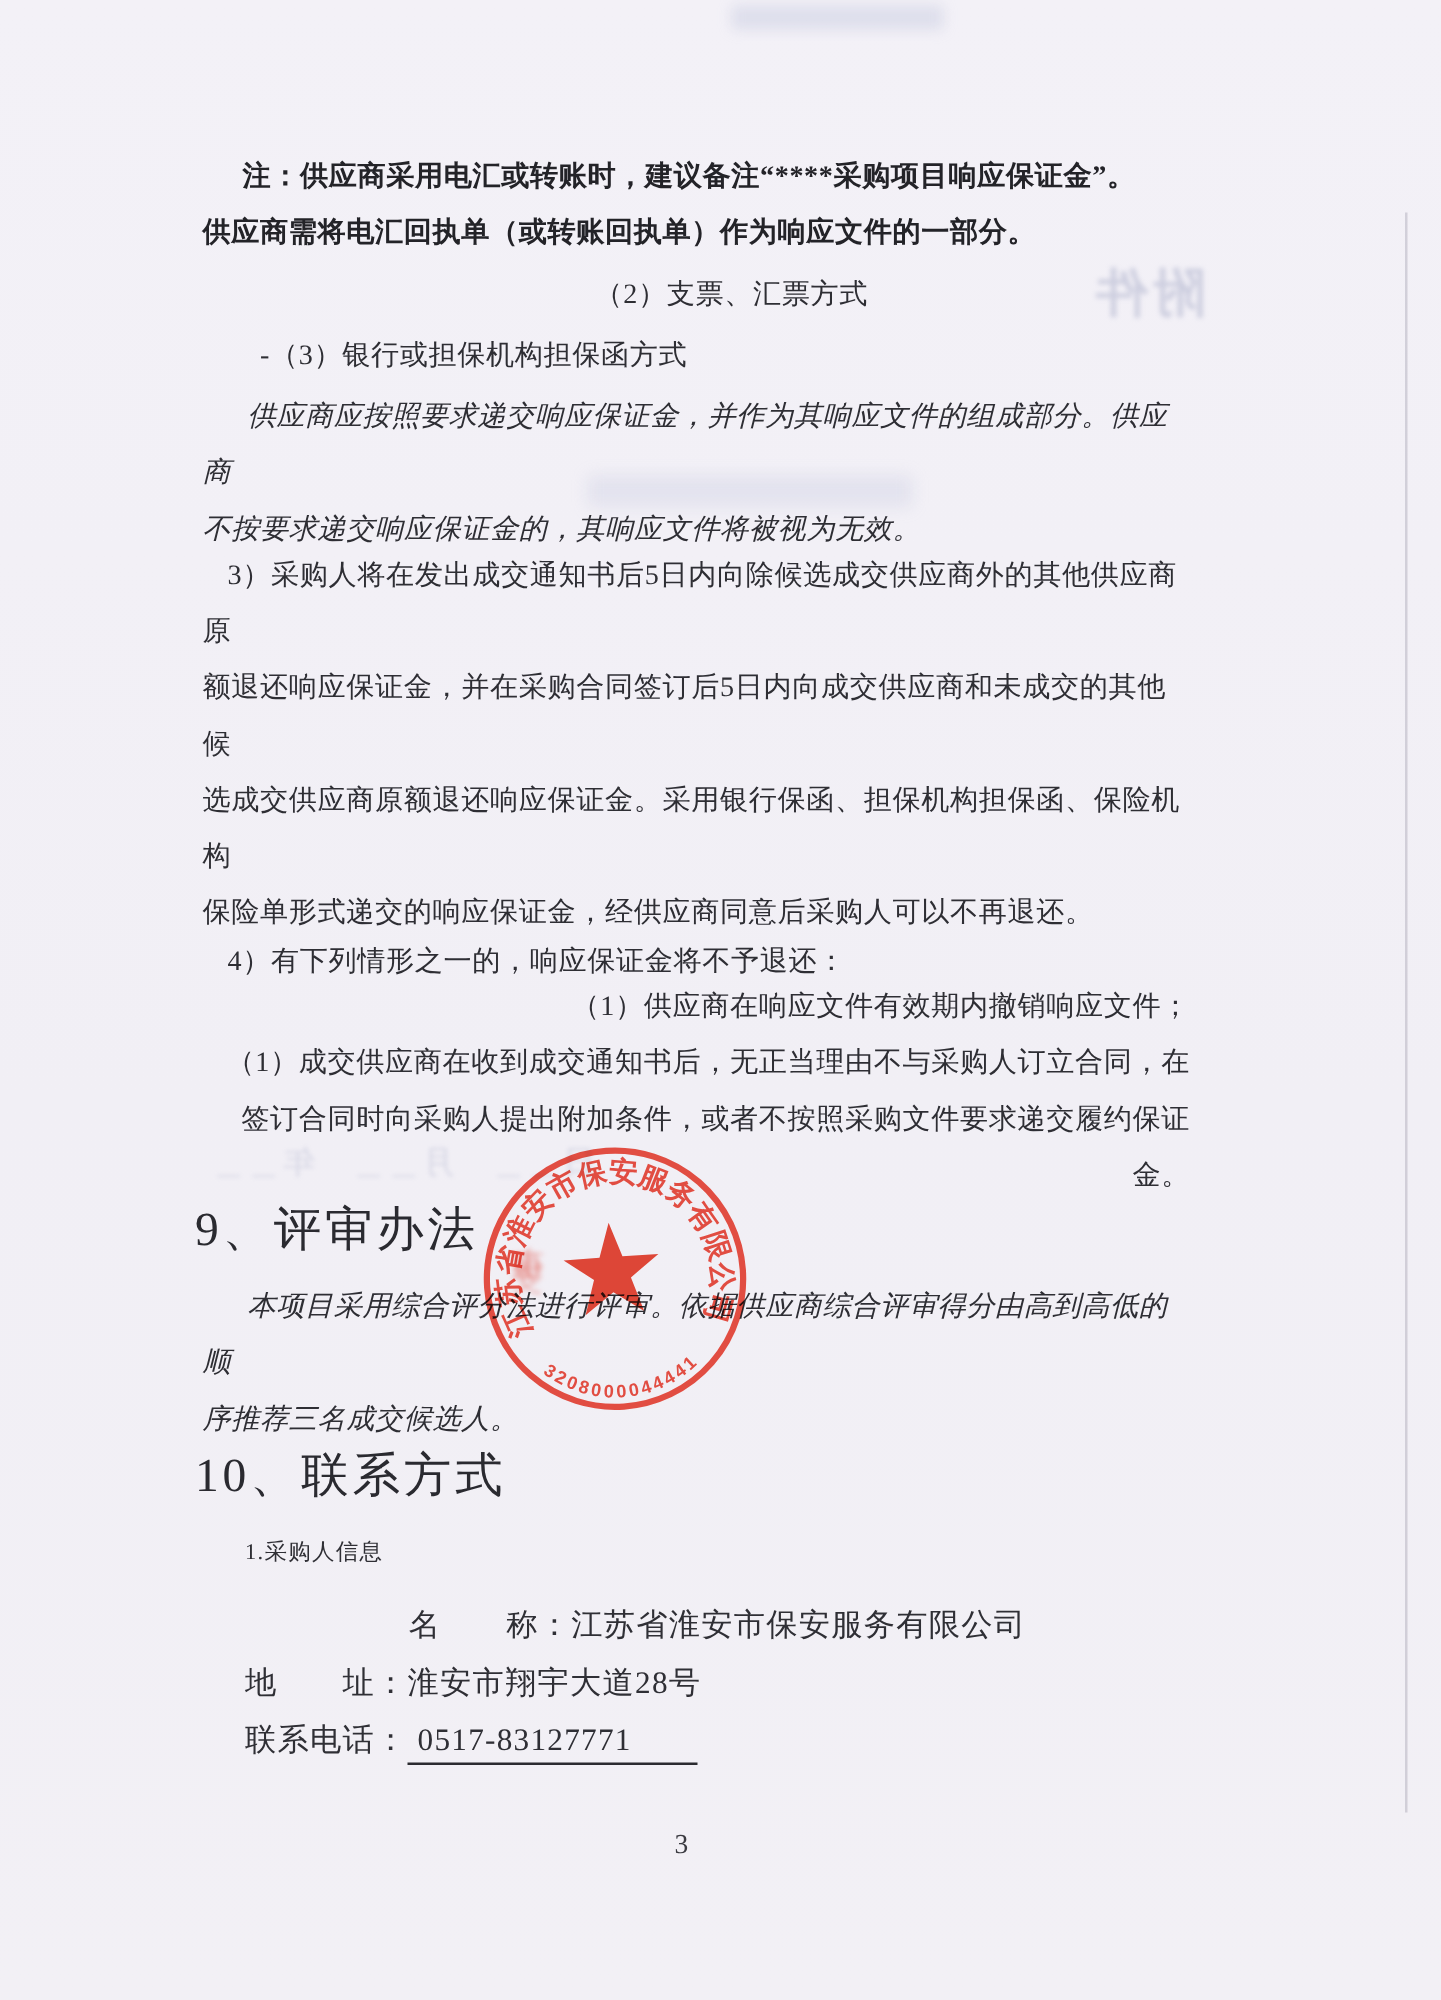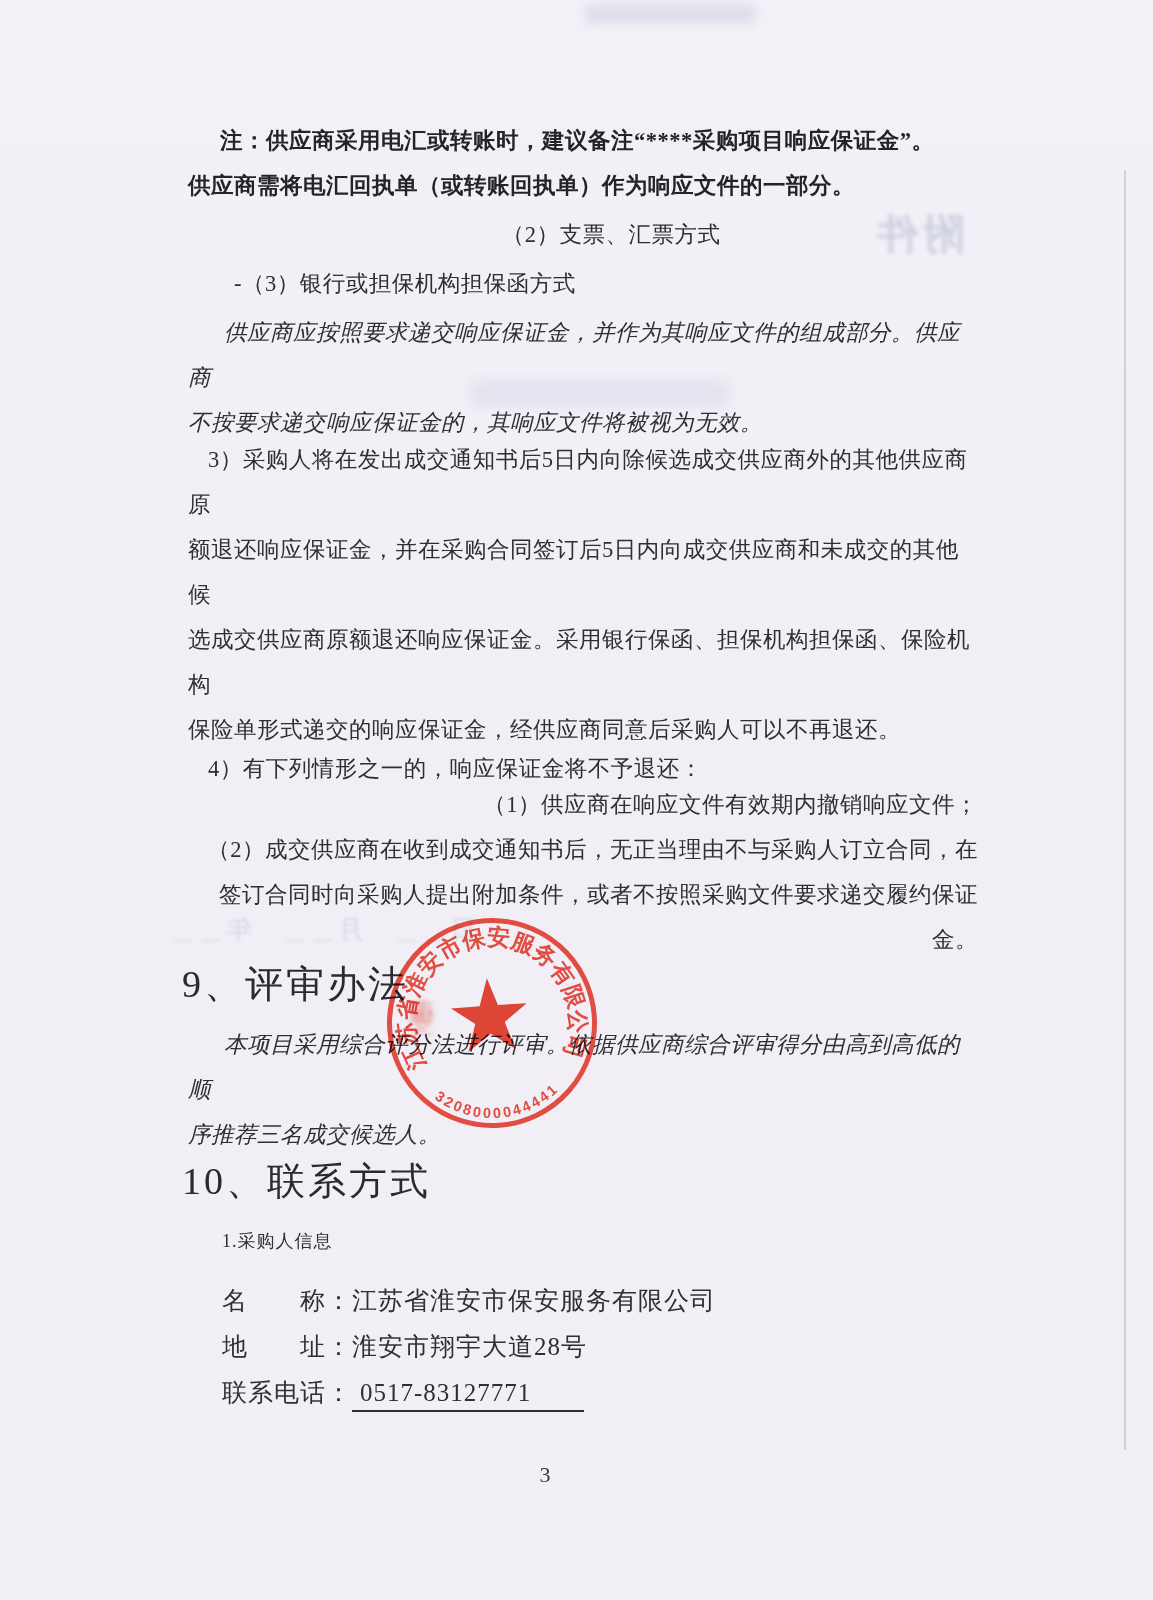--- a/index.html
+++ b/index.html
@@ -10,21 +10,21 @@
   .scan-page{
     position:relative;
     width:1153px;height:1600px;
     margin:0 auto;
     background:linear-gradient(180deg,#f3f1f7 0%,#f1eff5 55%,#f2f0f5 100%);
     overflow:hidden;
     color:#2f2f35;
   }
   .content{
     position:absolute;
-    left:188px;top:118px;width:790px;
+    left:162px;top:118px;width:790px;
   }
   .para{
     margin:0;
     font-size:22.5px;
     line-height:45px;
     white-space:pre-line;
     letter-spacing:0.5px;
     color:#2e2e34;
   }
   .bold{font-weight:bold;color:#232328;}
@@ -60,21 +60,21 @@
   }
   .contact{
     margin-left:34px;
   }
   .c-row{
     margin:0;
     font-size:25px;
     line-height:46px;
     letter-spacing:1px;
   }
-  .c-row.first{margin-top:14px;}
+  .c-row.first{margin-top:14px;text-align:center;}
   .c-label{display:inline;}
   .u-line{
     display:inline-block;
     border-bottom:2px solid #2b2b30;
     vertical-align:baseline;
     line-height:34px;
   }
   .u-person{width:243px;padding-left:40px;}
   .u-phone{width:224px;padding-left:8px;}
   .page-number{
@@ -172,21 +172,21 @@
 
     <p class="para ind-num m-p5">3）采购人将在发出成交通知书后5日内向除候选成交供应商外的其他供应商原
 额退还响应保证金，并在采购合同签订后5日内向成交供应商和未成交的其他候
 选成交供应商原额退还响应保证金。采用银行保函、担保机构担保函、保险机构
 保险单形式递交的响应保证金，经供应商同意后采购人可以不再退还。</p>
 
     <p class="para ind-num m-p6">4）有下列情形之一的，响应保证金将不予退还：</p>
 
     <p class="para ind-case m-p7">（1）供应商在响应文件有效期内撤销响应文件；</p>
 
-    <p class="para ind-case m-p8">（2）成交供应商在收到成交通知书后，无正当理由不与采购人订立合同，在
+    <p class="para ind-case m-p8">（1）成交供应商在收到成交通知书后，无正当理由不与采购人订立合同，在
 签订合同时向采购人提出附加条件，或者不按照采购文件要求递交履约保证金。</p>
 
     <h2 class="heading m-h9">9、评审办法</h2>
 
     <p class="para ind-sup m-p9">本项目采用综合评分法进行评审。依据供应商综合评审得分由高到高低的顺
 序推荐三名成交候选人。</p>
 
     <h2 class="heading m-h10">10、联系方式</h2>
 
     <p class="sub-heading">1.采购人信息</p>

